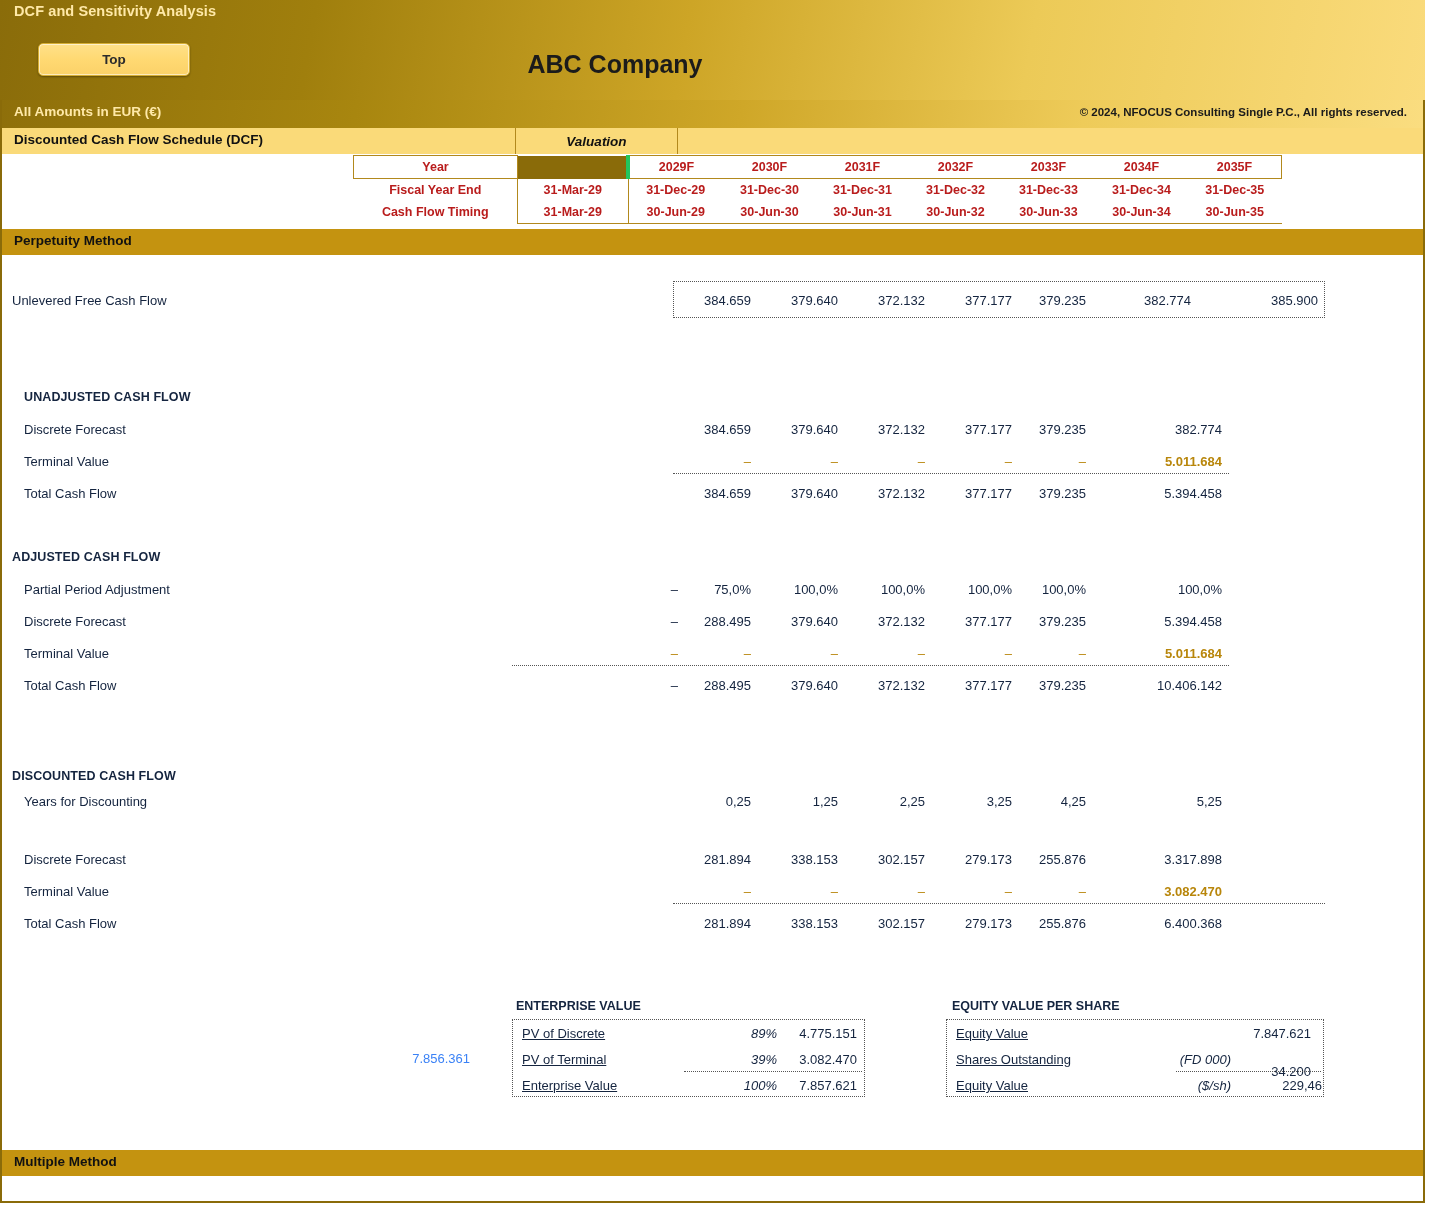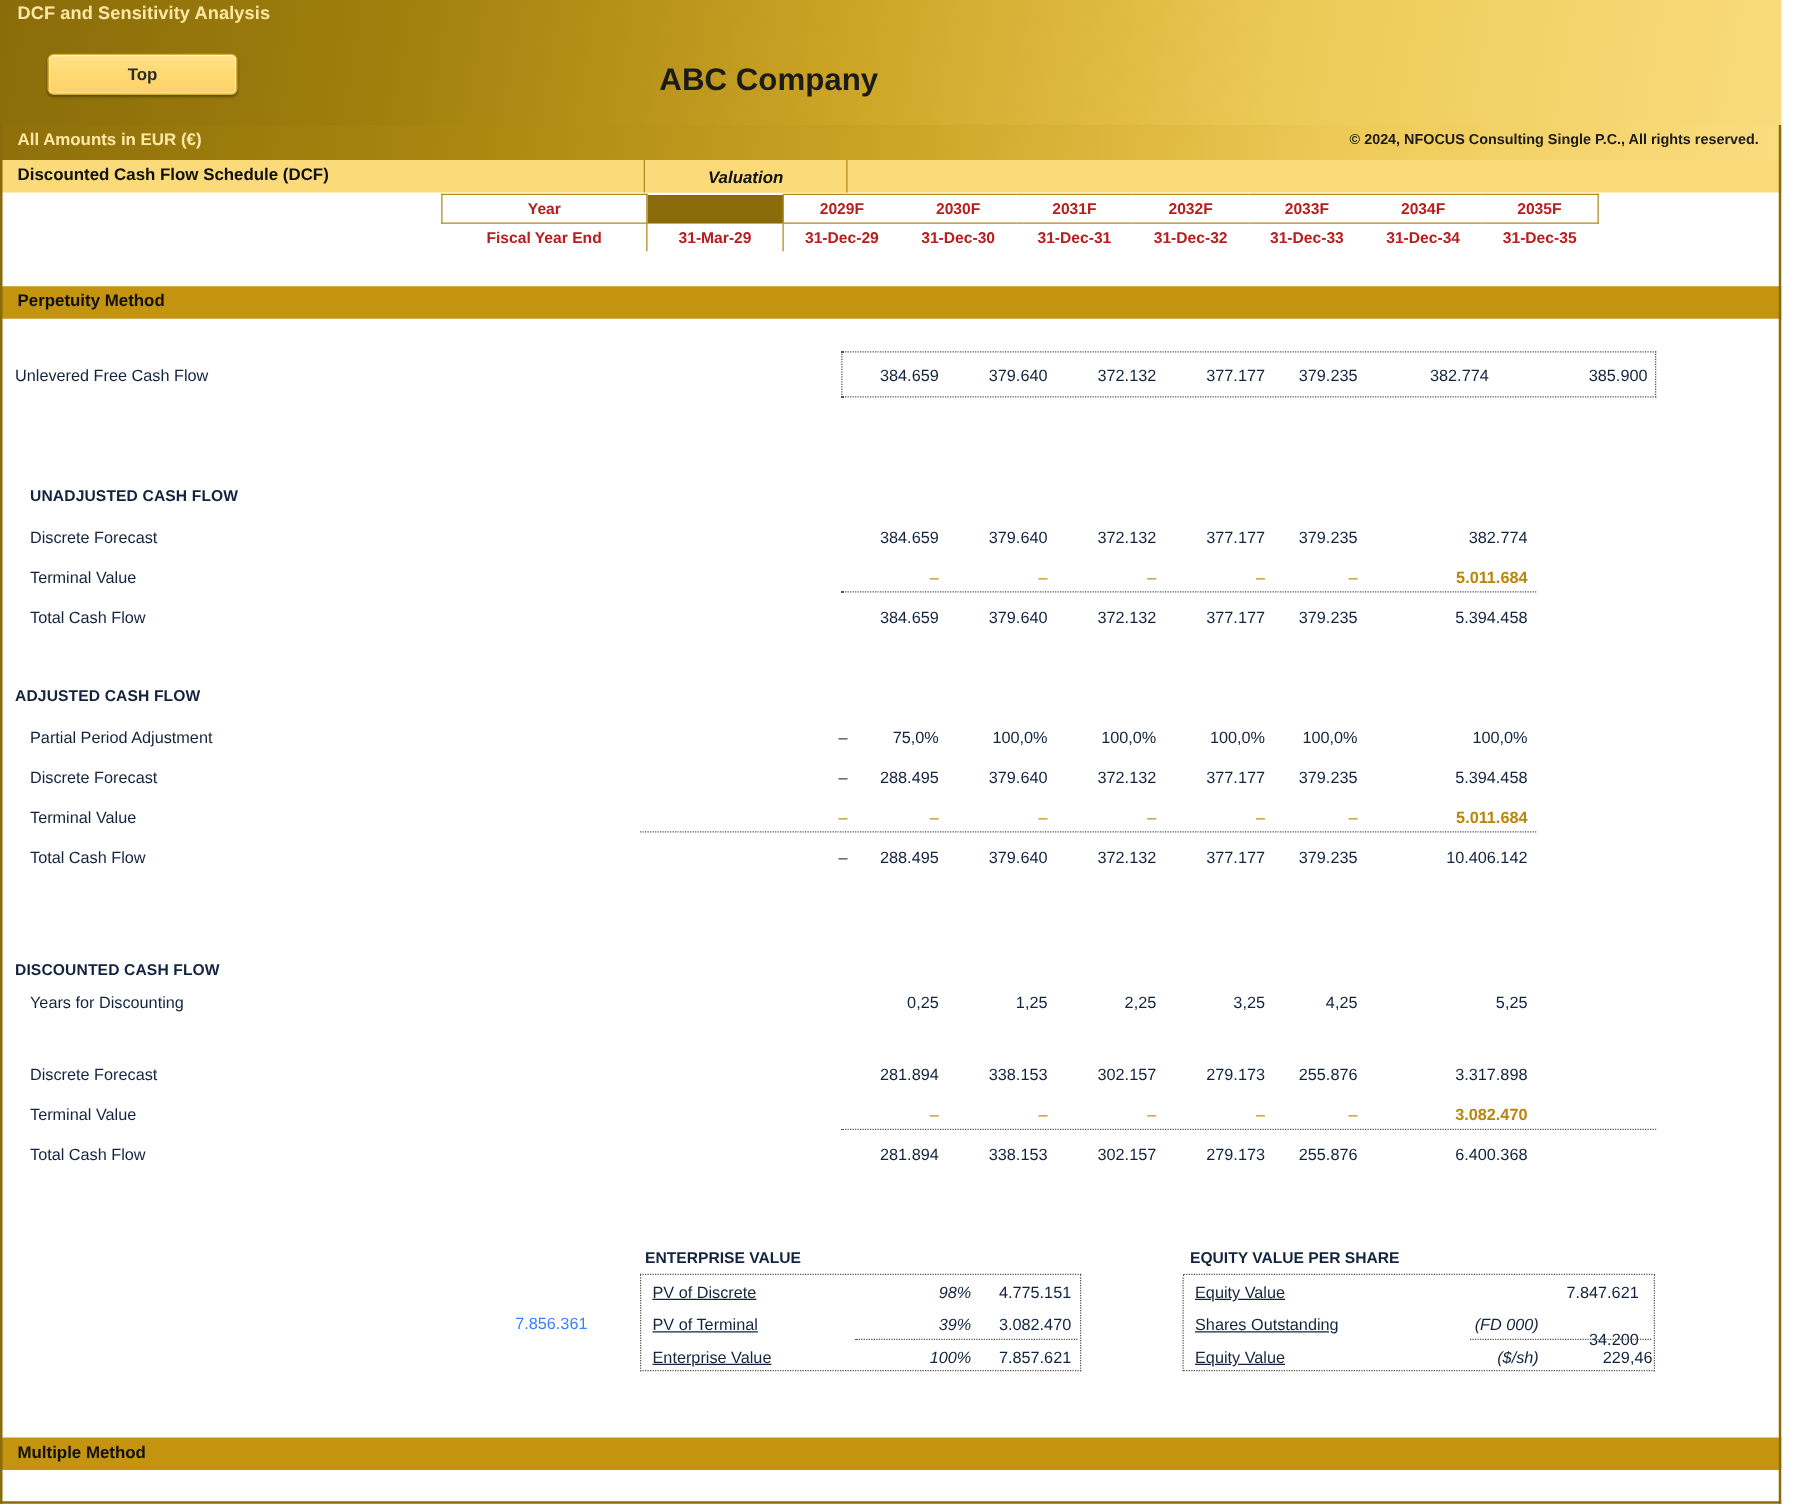--- a/index.html
+++ b/index.html
@@ -167,21 +167,21 @@
   }
   .hdr-row-year td.val {
     background: #8a6b09;
     border-left: 1px solid #b2891d;
     border-right: 1px solid #b2891d;
   }
   .hdr-row-year td.yr {
     border-top: 1px solid #b2891d;
     border-bottom: 1px solid #b2891d;
   }
-  .hdr-row-year td.yrfirst { border-left: 1px solid #22c55e; }
+  .hdr-row-year td.yrfirst { border-left: 4px solid #22c55e; }
   .hdr-row-year td.yrlast  { border-right: 1px solid #b2891d; }
   .hdr-row-data td.val {
     border-left: 1px solid #b2891d;
     border-right: 1px solid #b2891d;
   }
   .hdr-row-last td { border-bottom: 1px solid #b2891d; }
   .hdr-row-last td.lbl { border-bottom: none; }
 
   
   .band {
@@ -345,20 +345,31 @@
       <td class="lbl">Fiscal Year End</td>
       <td class="val">31-Mar-29</td>
       <td class="yr">31-Dec-29</td>
       <td class="yr">31-Dec-30</td>
       <td class="yr">31-Dec-31</td>
       <td class="yr">31-Dec-32</td>
       <td class="yr">31-Dec-33</td>
       <td class="yr">31-Dec-34</td>
       <td class="yr">31-Dec-35</td>
     </tr>
+    <tr class="hdr-row-data hdr-row-last">
+      <td class="lbl">Cash Flow Timing</td>
+      <td class="val">31-Mar-29</td>
+      <td class="yr">30-Jun-29</td>
+      <td class="yr">30-Jun-30</td>
+      <td class="yr">30-Jun-31</td>
+      <td class="yr">30-Jun-32</td>
+      <td class="yr">30-Jun-33</td>
+      <td class="yr">30-Jun-34</td>
+      <td class="yr">30-Jun-35</td>
+    </tr>
   </tbody>
     </table>
 
   <div class="band" style="top:229px;">
     <span>Perpetuity Method</span>
   </div>
 
   <div class="dotbox" style="left:673px; top:281px; width:652px; height:37px;"></div>
   <div class="row" style="top:285px;">
     <div class="rlabel lv0">Unlevered Free Cash Flow</div>
@@ -500,21 +511,21 @@
     <div class="cell" style="left:1136px;">6.400.368</div>
   </div>
 
   <div class="standalone" style="left:330px; top:1051px; width:140px;">7.856.361</div>
 
   <div class="vbox-title" style="left:516px; top:999px;">ENTERPRISE VALUE</div>
   <div class="vbox" style="left:512px; top:1019px; width:353px; height:78px;"></div>
 
   <div class="vrow" style="left:512px; top:1021px; width:353px;">
     <span class="vname">PV of Discrete</span>
-    <span class="vmid" style="left:205px; width:60px;">98%</span>
+    <span class="vmid" style="left:205px; width:60px;">89%</span>
     <span class="vnum" style="left:255px; width:90px;">4.775.151</span>
   </div>
   <div class="vrow" style="left:512px; top:1047px; width:353px;">
     <span class="vname">PV of Terminal</span>
     <span class="vmid" style="left:205px; width:60px;">39%</span>
     <span class="vnum" style="left:255px; width:90px;">3.082.470</span>
   </div>
   <div class="dotline" style="left:684px; top:1071px; width:178px;"></div>
   <div class="vrow" style="left:512px; top:1073px; width:353px;">
     <span class="vname">Enterprise Value</span>

